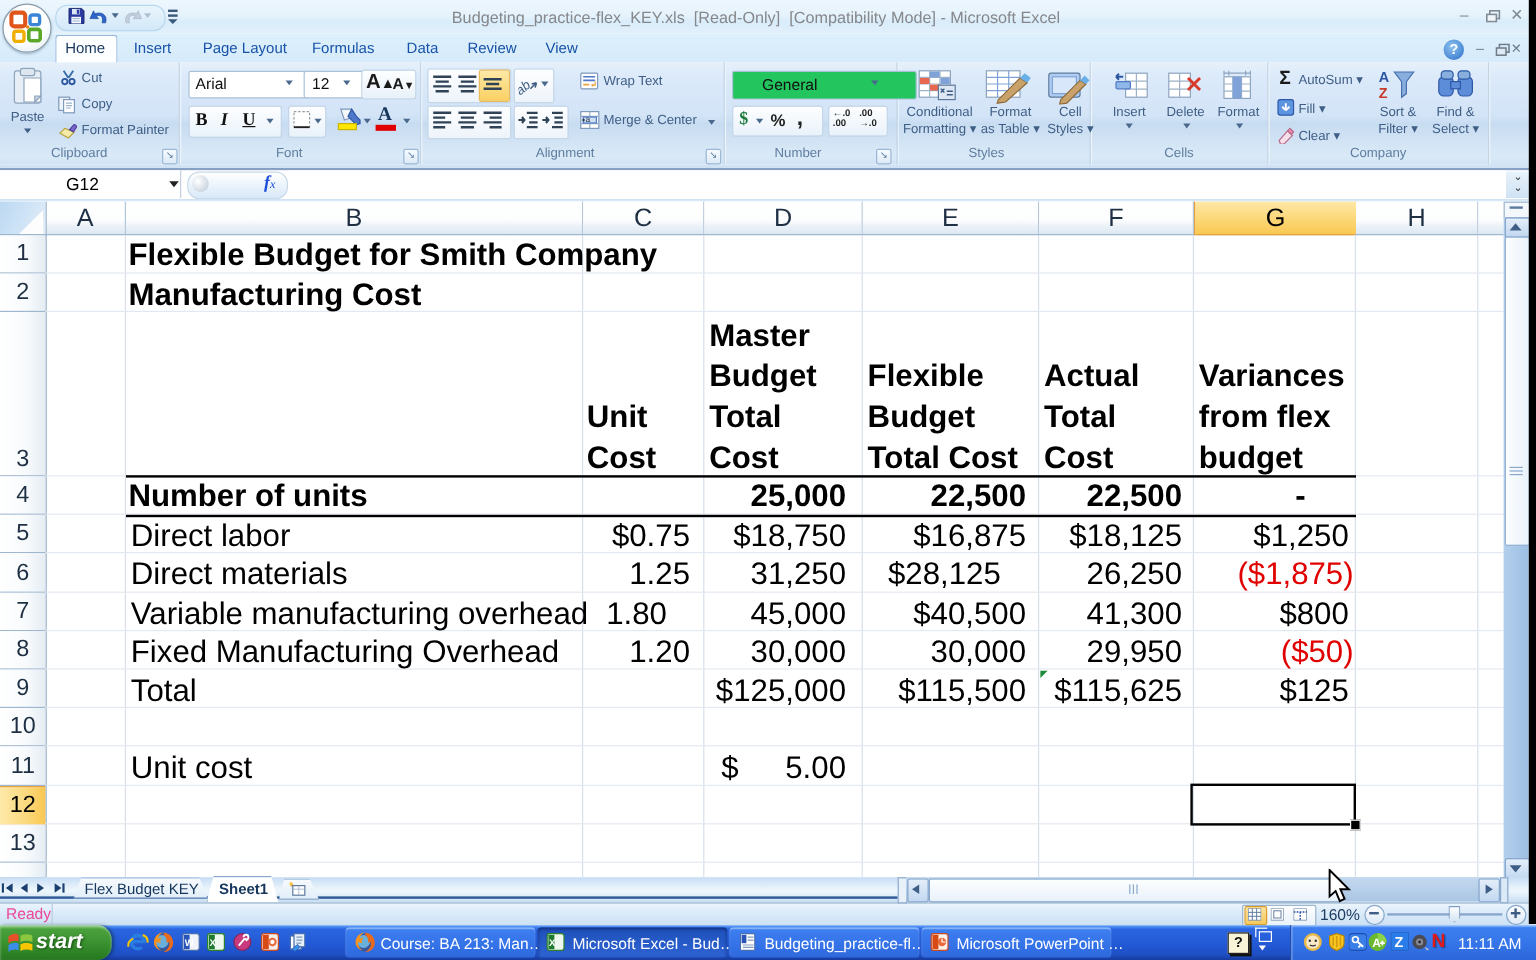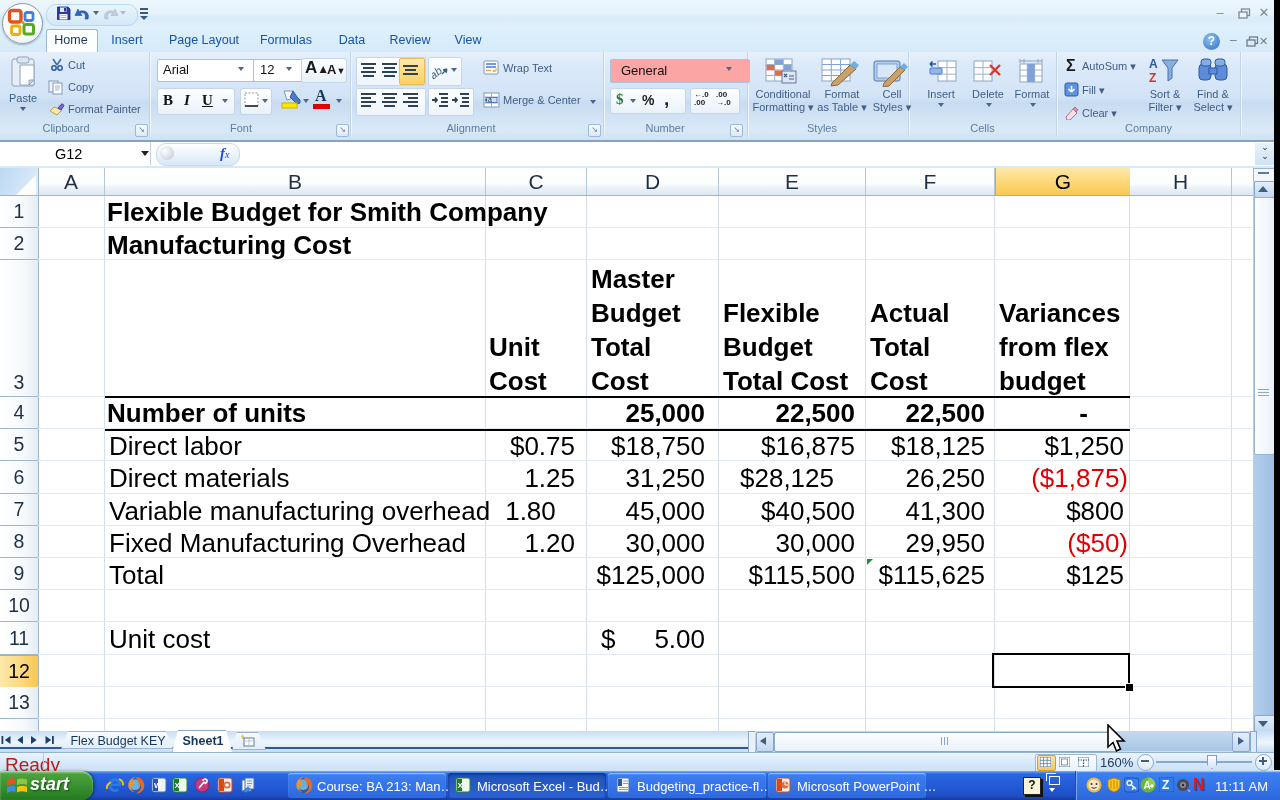--- a/index.html
+++ b/index.html
@@ -38,20 +38,21 @@
 #statusbar{left:0;top:752px;width:1280px;height:19px;background:linear-gradient(180deg,#eaf4fd 0%,#d8e9f8 50%,#cbe0f3 100%);border-top:1px solid #96b2cd}
 
 #taskbar{left:0;top:771px;width:1280px;height:29px;background:linear-gradient(180deg,#7db4f8 0%,#4f8df4 4%,#2a66e0 11%,#2258d4 58%,#1e4fc4 85%,#163a9e 100%)}
 .taskbtn{top:773px;height:25px;border-radius:3px;color:#fff;font-size:13px}
 </style></head>
 <body>
 <div id="screen">
 
 <div class="abs" id="titlebar"></div>
 <div class="abs" id="tabrow"></div>
+<div class="abs" id="title-text">Budgeting_practice-flex_KEY.xls&nbsp; [Read-Only]&nbsp; [Compatibility Mode] - Microsoft Excel</div>
 
 <div class="abs winbtn" style="left:1213px">–</div>
 <svg class="abs" style="left:1238px;top:8px" width="13" height="11" viewBox="0 0 13 11">
       <rect x="3.5" y="1" width="8" height="6.5" fill="none" stroke="#7f8a94" stroke-width="1.3"></rect>
       <rect x="1" y="4" width="8" height="6" fill="#eef4f8" stroke="#7f8a94" stroke-width="1.3"></rect>
     </svg>
 <div class="abs winbtn" style="left:1257px">✕</div>
 
 <div class="abs" style="left:2px;top:3px;width:39px;height:39px;border-radius:50%;background:radial-gradient(circle at 45% 35%,#ffffff 0%,#fdfeff 55%,#eef4f8 75%,#d2dde6 92%,#b4c4d2 100%);border:1.5px solid #8a9aa8;box-shadow:0 1px 2px rgba(60,90,120,.4)"></div>
 <svg class="abs" style="left:7px;top:8px" width="29" height="29" viewBox="0 0 29 29">
@@ -230,21 +231,21 @@
 <svg class="abs" style="left:483px;top:92px" width="17" height="16" viewBox="0 0 17 16">
         <rect x="1" y="1" width="15" height="14" fill="#fff" stroke="#7e99bb"></rect>
         <path d="M1 5 h15 M1 11 h15 M8.5 1 v4 M8.5 11 v4" stroke="#9eb2c8"></path>
         <rect x="3" y="5.5" width="11" height="5" fill="#cfe0f4" stroke="#4f79c8"></rect>
         <text x="5" y="10" font-size="7" fill="#1f3044" font-family="Liberation Sans">a</text>
         <path d="M2 8 l2 0 m-1 -1.2 l1 1.2 -1 1.2" stroke="#2f4256" stroke-width=".9" fill="none"></path>
       </svg>
 <div class="abs rtext" style="left:503px;top:94px">Merge &amp; Center</div>
 <div class="abs" style="left:590px;top:100px;width:0;height:0;border-left:3px solid transparent;border-right:3px solid transparent;border-top:4px solid #4a688c"></div>
 
-<div class="abs" style="left:610px;top:59px;width:128px;height:22px;background:#fca5a5;border:1px solid #abc1d8;border-radius:2px;font-size:13px;color:#111;line-height:21px;padding-left:10px">General</div>
+<div class="abs" style="left:610px;top:59px;width:128px;height:22px;background:#22c55e;border:1px solid #abc1d8;border-radius:2px;font-size:13px;color:#111;line-height:21px;padding-left:24px">General</div>
 <div class="abs" style="left:726px;top:67px;width:0;height:0;border-left:3.5px solid transparent;border-right:3.5px solid transparent;border-top:4px solid #4a688c"></div>
 <div class="abs" style="left:610px;top:88px;width:74px;height:24px;border:1px solid #c4d6e8;border-radius:3px;background:linear-gradient(180deg,#fdfeff,#e9f2fa)"></div>
 <div class="abs" style="left:616px;top:91px;font-size:15px;font-weight:bold;color:#1f7a3c;font-family:'Liberation Serif',serif">$</div>
 <div class="abs" style="left:630px;top:99px;width:0;height:0;border-left:3px solid transparent;border-right:3px solid transparent;border-top:4px solid #4a688c"></div>
 <div class="abs" style="left:642px;top:92px;font-size:14px;font-weight:bold;color:#222">%</div>
 <div class="abs" style="left:664px;top:88px;font-size:19px;font-weight:bold;color:#222">,</div>
 <div class="abs" style="left:690px;top:88px;width:48px;height:24px;border:1px solid #c4d6e8;border-radius:3px;background:linear-gradient(180deg,#fdfeff,#e9f2fa)"></div>
 <div class="abs" style="left:694px;top:91px;font-size:8px;font-weight:bold;color:#222;line-height:8px">←.0<br>.00</div>
 <div class="abs" style="left:716px;top:91px;font-size:8px;font-weight:bold;color:#222;line-height:8px">.00<br>→.0</div>
 
@@ -507,21 +508,21 @@
 <div class="abs" style="left:941px;top:737px;width:1px;height:8px;background:#8aa8cc"></div>
 <div class="abs" style="left:944px;top:737px;width:1px;height:8px;background:#8aa8cc"></div>
 <div class="abs" style="left:947px;top:737px;width:1px;height:8px;background:#8aa8cc"></div>
 <div class="abs" style="left:1232px;top:732px;width:16px;height:18px;background:linear-gradient(180deg,#e4eefa,#c2d8f0);border:1px solid #8aa8cc;border-radius:2px"></div>
 <div class="abs" style="left:1238px;top:737px;width:0;height:0;border-top:4.5px solid transparent;border-bottom:4.5px solid transparent;border-left:6px solid #3e5e85"></div>
 <div class="abs" style="left:1250px;top:731px;width:5px;height:20px;background:#dce9f6;border:1px solid #8aa8cc"></div>
 
 </div>
 
 <div class="abs" id="statusbar"></div>
-<div class="abs" style="left:5px;top:754px;font-size:19px;color:#b91c1c">Ready</div>
+<div class="abs" style="left:5px;top:754px;font-size:13px;color:#ec4899">Ready</div>
 <div class="abs" style="left:43px;top:753px;width:1px;height:17px;background:#b8cce0"></div>
 <div id="status-content">
 <div class="abs" style="left:1035px;top:754px;width:60px;height:16px;background:linear-gradient(180deg,#fdfeff,#e8f1f9);border:1px solid #9eb6ce;border-radius:2px"></div>
 <div class="abs" style="left:1037px;top:755px;width:17px;height:14px;background:linear-gradient(180deg,#fbe29c,#f6c95e);border:1px solid #d89c28;border-radius:2px"></div>
 <svg class="abs" style="left:1040px;top:757px" width="11" height="10" viewBox="0 0 11 10">
         <rect x="0" y="0" width="11" height="10" fill="#fff" stroke="#5d7a9e"></rect>
         <path d="M0 3.3 h11 M0 6.6 h11 M3.6 0 v10 M7.2 0 v10" stroke="#5d7a9e" stroke-width=".8"></path>
       </svg>
 <svg class="abs" style="left:1059px;top:757px" width="11" height="10" viewBox="0 0 11 10">
         <rect x="0" y="0" width="11" height="10" fill="#fff" stroke="#5d7a9e"></rect>

